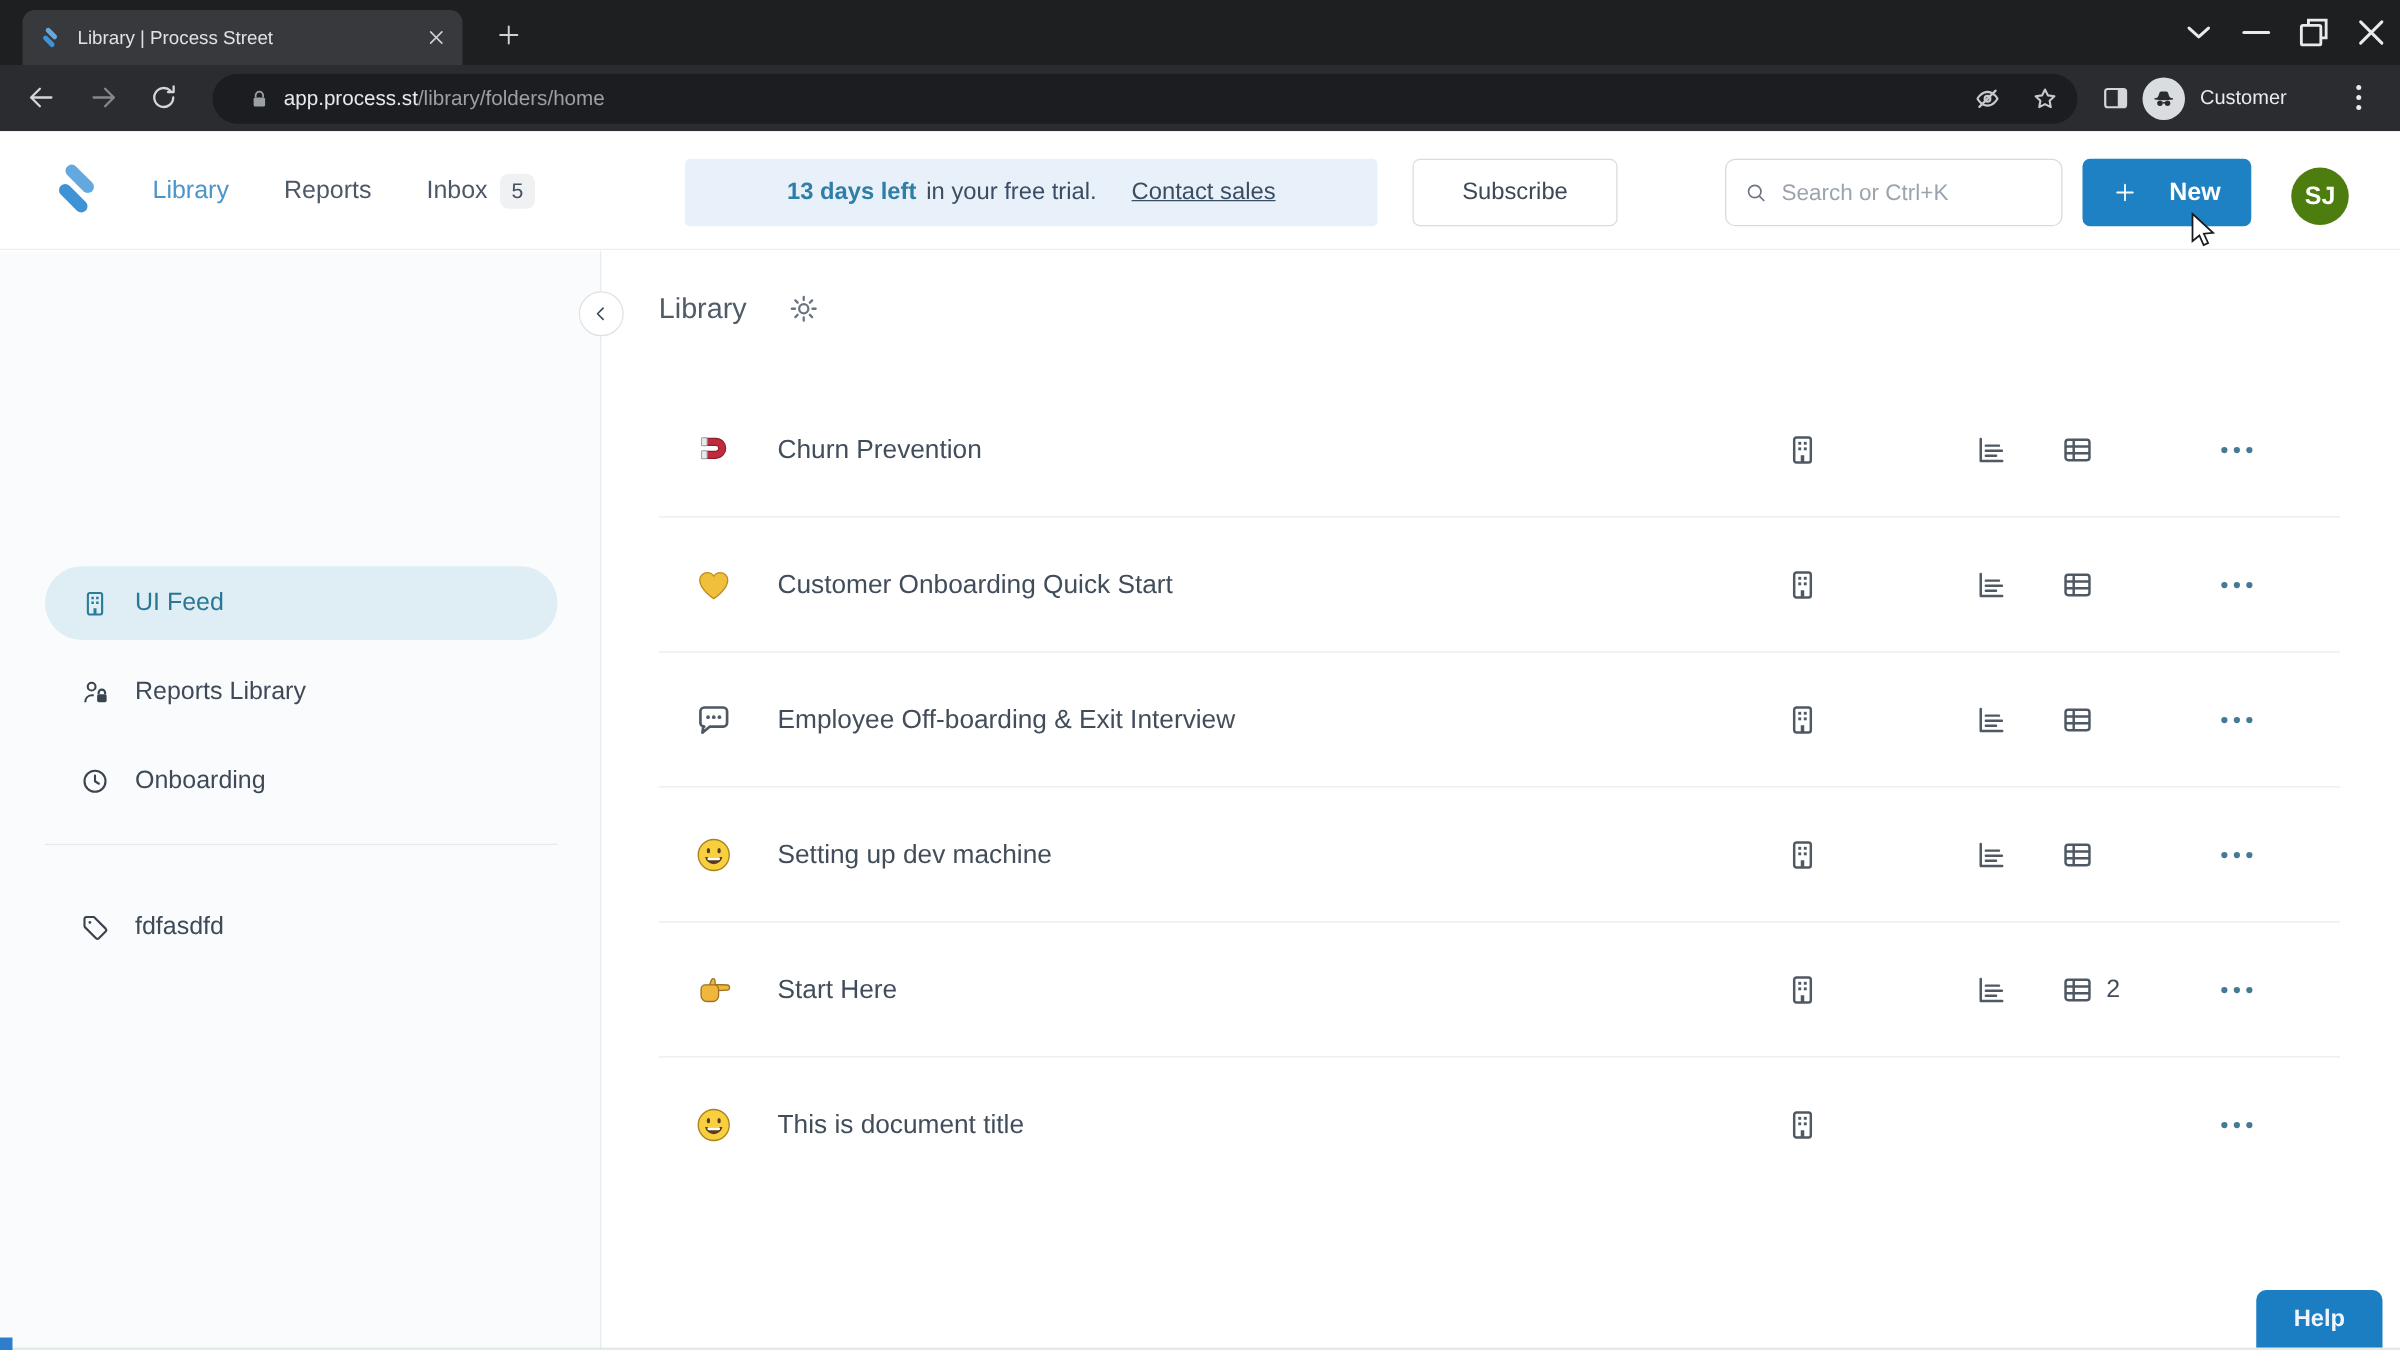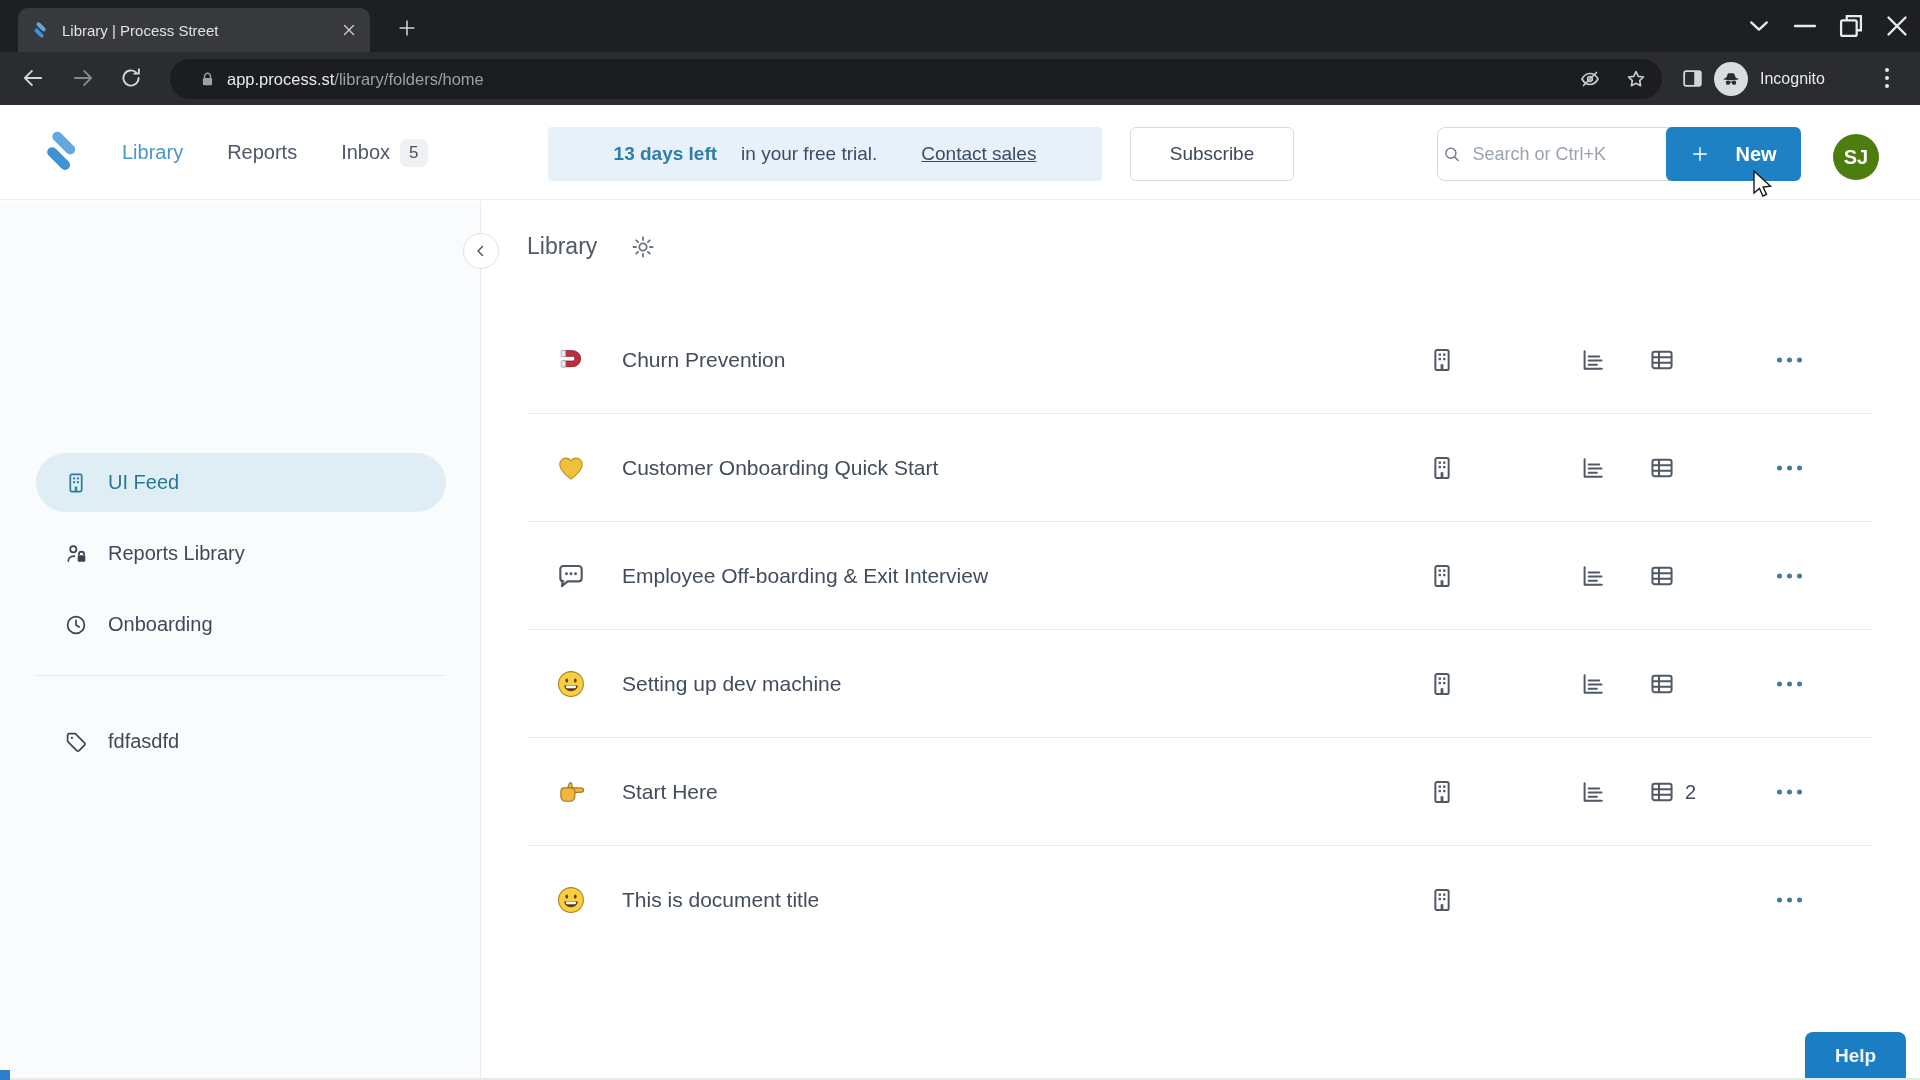--- a/index.html
+++ b/index.html
@@ -39,27 +39,27 @@
 
   
   .appheader { position:absolute; left:0; top:105px; width:1920px; height:95px; background:#fff; border-bottom:1px solid #eceef0; }
   .logo { position:absolute; left:36px; top:126px-105px; }
   .logo { left:36px; top:21px; width:50px; height:50px; }
   .appnav { position:absolute; left:122px; top:0; height:95px; display:flex; align-items:center; gap:44px; }
   .appnav a { font-size:20px; color:#4d5866; text-decoration:none; display:flex; align-items:center; gap:10px; }
   .appnav a.active { color:#4a95c9; }
   .nav-badge { background:#f0f1f3; border-radius:7px; font-size:17px; color:#45505e; padding:4px 9px; }
   .trial { position:absolute; left:548px; top:22px; width:554px; height:54px; background:#e8f1fa; border-radius:4px;
-           display:flex; align-items:center; justify-content:center; gap:24px; font-size:19px; color:#3a4d62; }
+           display:flex; align-items:center; justify-content:center; gap:8px; font-size:19px; color:#3a4d62; }
   .trial b { color:#2e7ea8; font-weight:bold; }
   .trial .contact { color:#3a4d62; text-decoration:underline; margin-left:20px; cursor:pointer; }
   .subscribe { position:absolute; left:1130px; top:22px; width:164px; height:54px; background:#fff; border:1px solid #d9dcdf;
                border-radius:6px; font-size:19px; color:#3d4857; display:flex; align-items:center; justify-content:center; }
-  .searchbox { position:absolute; left:1437px; top:22px; width:270px; height:54px; border:1px solid #d7dadd; border-radius:8px;
-               display:flex; align-items:center; padding:0 4px; background:#fff; }
+  .searchbox { position:absolute; left:1380px; top:22px; width:270px; height:54px; border:1px solid #d7dadd; border-radius:8px;
+               display:flex; align-items:center; padding:0 14px; background:#fff; }
   .searchbox .s-icon { width:22px; height:22px; color:#6d7682; display:inline-flex; margin-right:11px; }
   .searchbox input { border:none; outline:none; font-size:18px; color:#3f4a58; width:100%; font-family:inherit; }
   .searchbox input::placeholder { color:#9ba3ad; }
   .newbtn { position:absolute; left:1666px; top:22px; width:135px; height:54px; background:#1e81c4; border:none; border-radius:6px;
             color:#fff; font-size:20px; font-weight:bold; display:flex; align-items:center; justify-content:center; gap:25px;
             font-family:inherit; }
   .newbtn .p-icon { width:20px; height:20px; display:inline-flex; }
   .avatar { position:absolute; left:1833px; top:29px; width:46px; height:46px; border-radius:50%; background:#4d7c0f;
             color:#fff; font-size:20px; font-weight:bold; display:flex; align-items:center; justify-content:center; }
 
@@ -203,21 +203,21 @@
     <span class="incog-circle">
         <span>
           <svg viewBox="0 0 24 24" fill="#2b2b2e">
             <path d="M4.2 11.6c1.4-.3 2.8-.5 3.3-2.5l.7-2.2c.3-.8 1-1.3 1.8-1.3h4c.8 0 1.5.5 1.8 1.3l.7 2.2c.5 2 1.9 2.2 3.3 2.5.6.1.6.9 0 1-4.8.9-10.8.9-15.6 0-.6-.1-.6-.9 0-1z"></path>
             <circle cx="8.7" cy="16" r="2.4"></circle>
             <circle cx="15.3" cy="16" r="2.4"></circle>
             <path d="M10.9 15.4h2.2" stroke="#2b2b2e" stroke-width="1.3" fill="none"></path>
           </svg>
         </span>
       </span>
-    <span class="incog-label">Incognito</span>
+    <span class="incog-label">Customer</span>
   </div>
   <span class="menu-dots-v">
       <i></i>
       <i></i>
       <i></i>
     </span>
 </div>
 
 <div class="appheader">
   <span class="logo">

